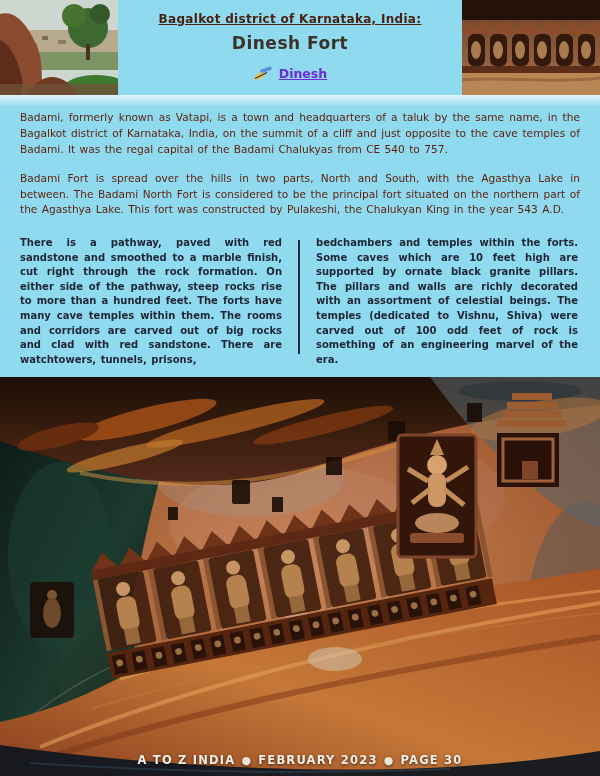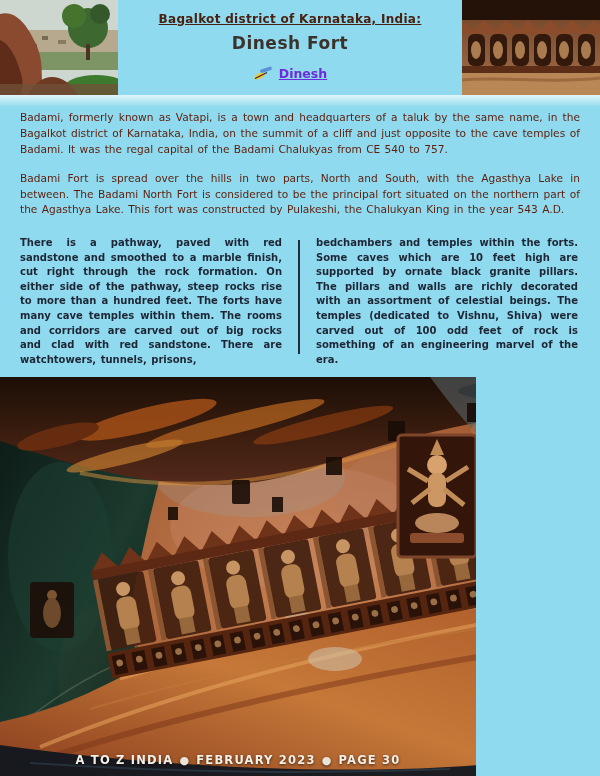--- a/index.html
+++ b/index.html
@@ -27,21 +27,21 @@
   .intro p{margin:0 0 13px 0;font-size:10.6px;font-weight:normal;color:#5e1d0b;
     line-height:1.5;text-align:justify;word-spacing:1px;}
 
   
   .columns{position:absolute;top:236px;left:20px;right:20px;display:flex;}
   .col{width:262px;margin:0;font-size:10px;font-weight:bold;color:#1e2636;
     line-height:1.46;text-align:justify;word-spacing:1px;}
   .divider{width:2px;height:114px;background:#232c3c;margin:4px 16px 0 16px;flex:none;}
 
   
-  .photo{position:absolute;top:377px;left:0;width:476px;height:399px;overflow:hidden;}
+  .photo{position:absolute;top:377px;left:0;width:600px;height:399px;overflow:hidden;}
   .photo svg{display:block;}
   .photo-footer{position:absolute;left:0;right:0;bottom:9px;text-align:center;
     color:#f3efe6;font-weight:bold;font-size:11.5px;letter-spacing:1.2px;
     text-shadow:0 1px 3px rgba(0,0,0,.65);}
   .photo-footer .dot{margin:0 6px;font-size:11px;color:#e9e4d6;}
 </style>
 </head>
 <body>
 
 <div class="page">

